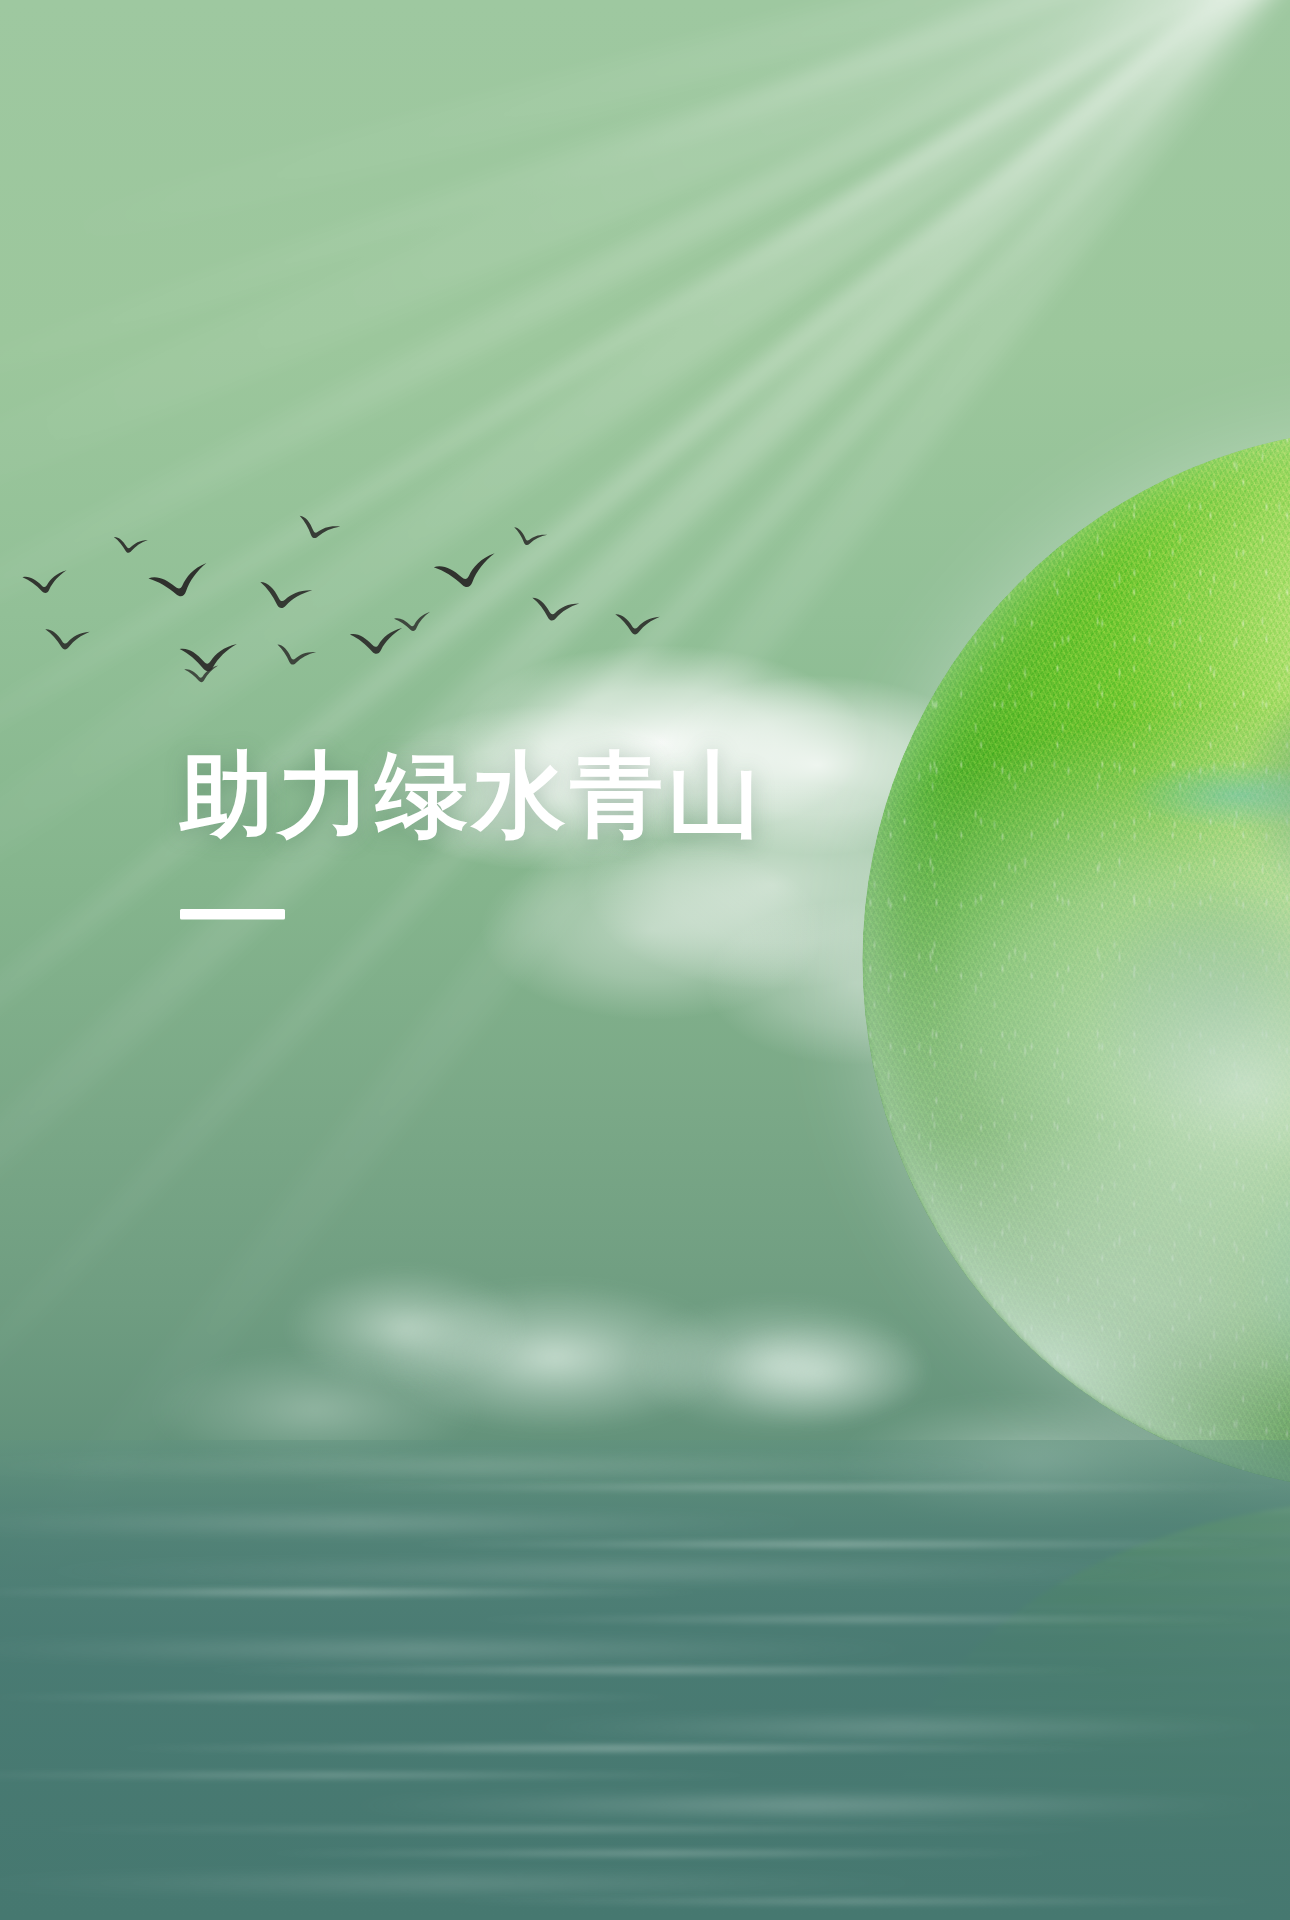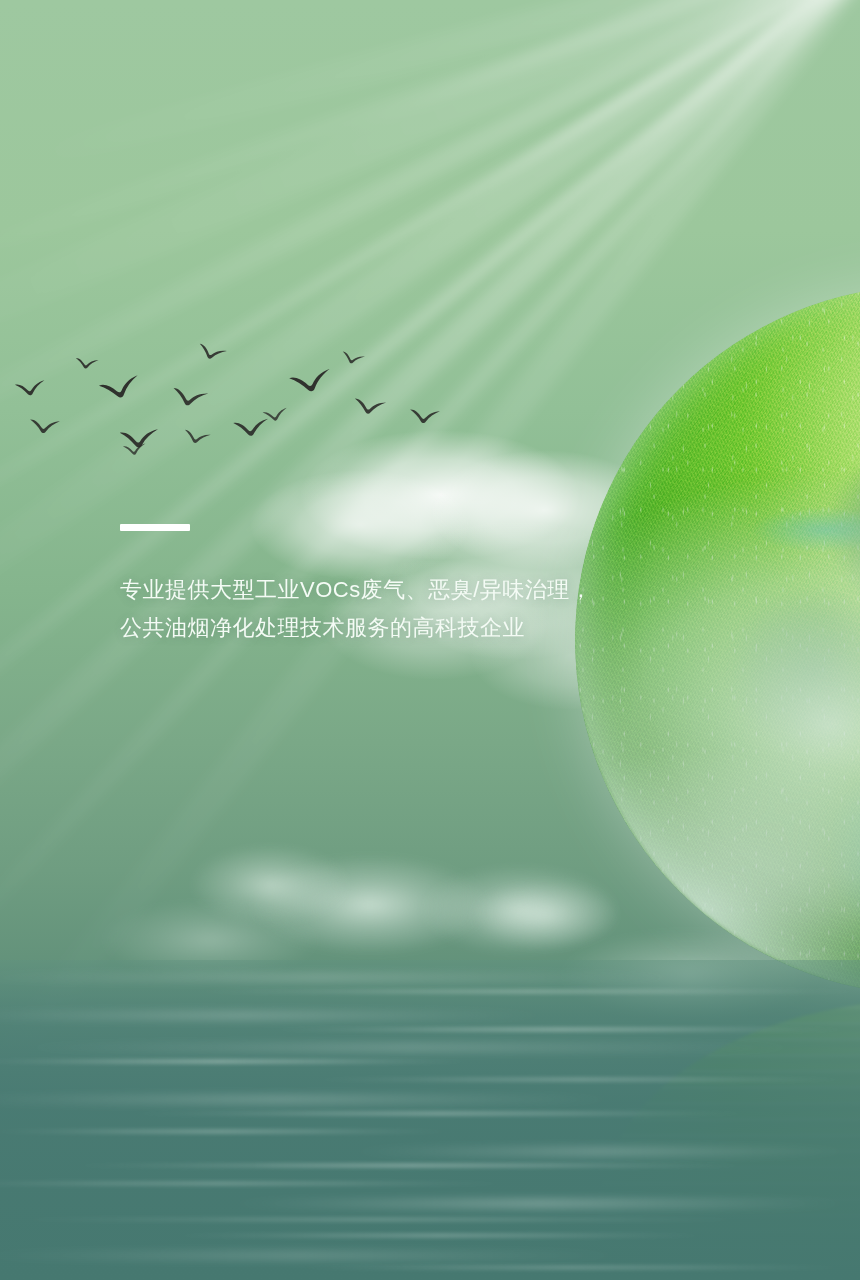--- a/index.html
+++ b/index.html
@@ -362,21 +362,18 @@
       </div>
       <div class="bird" style="left: 122px; top: 443px; opacity: 0.78; transform: rotate(-6deg);">
         <svg width="26" height="14" viewBox="0 0 40 21">
           <path d="M2 3 C7 2.2 12 6 16 11.5 C17.4 13.4 18.8 13.6 20.2 11.8 C23.6 7.4 28.6 3.6 37 2.4 C30.4 5.6 25 10 21.4 15.6 C19.8 18.2 17.4 18.4 15.6 16 C11.8 10.6 7.2 6 2 3 Z" fill="#2a2a28"></path>
         </svg>
       </div>
     </div>
 
   <div class="content">
     <div class="headline">
+      <div>助力绿水青山</div>
     </div>
     <div class="divider"></div>
-    <div class="sub">
-      <div>专业提供大型工业VOCs废气、恶臭/异味治理，</div>
-      <div>公共油烟净化处理技术服务的高科技企业</div>
-    </div>
   </div>
 
 </div>
 
 </body></html>

